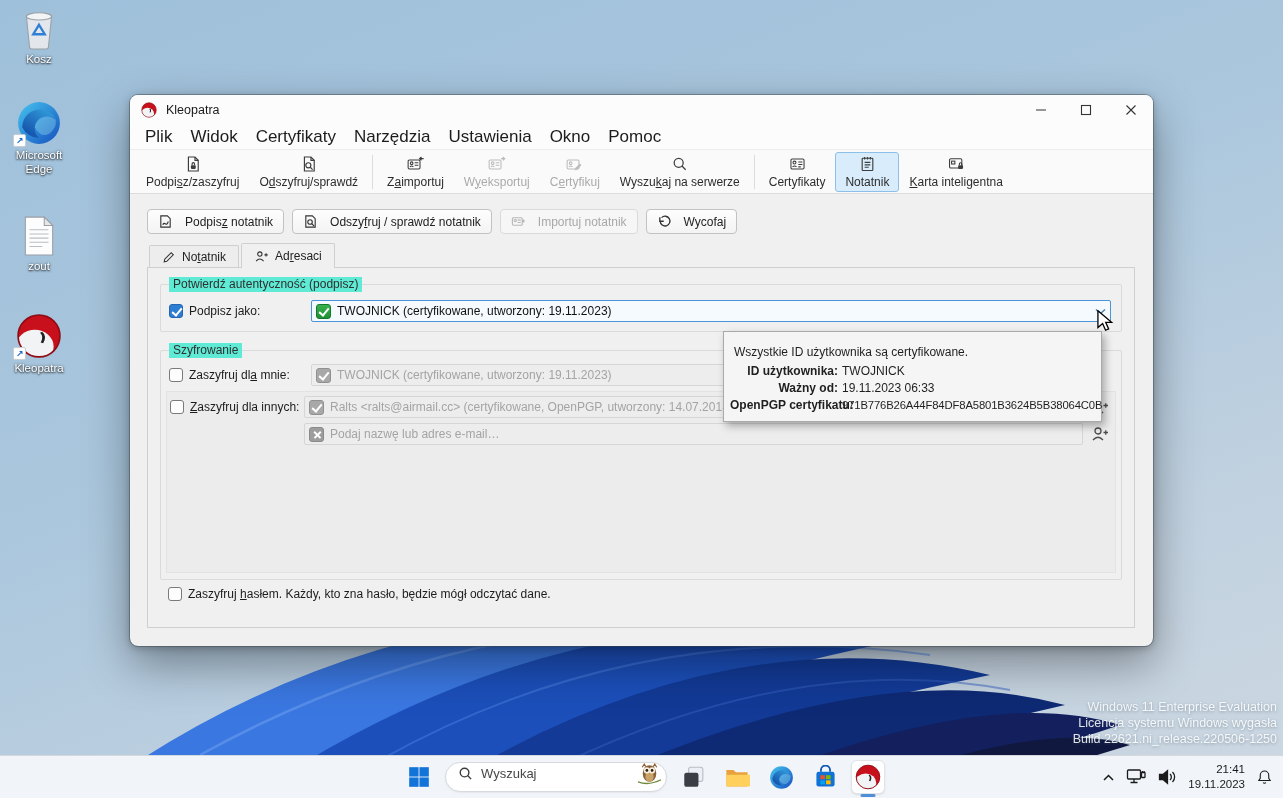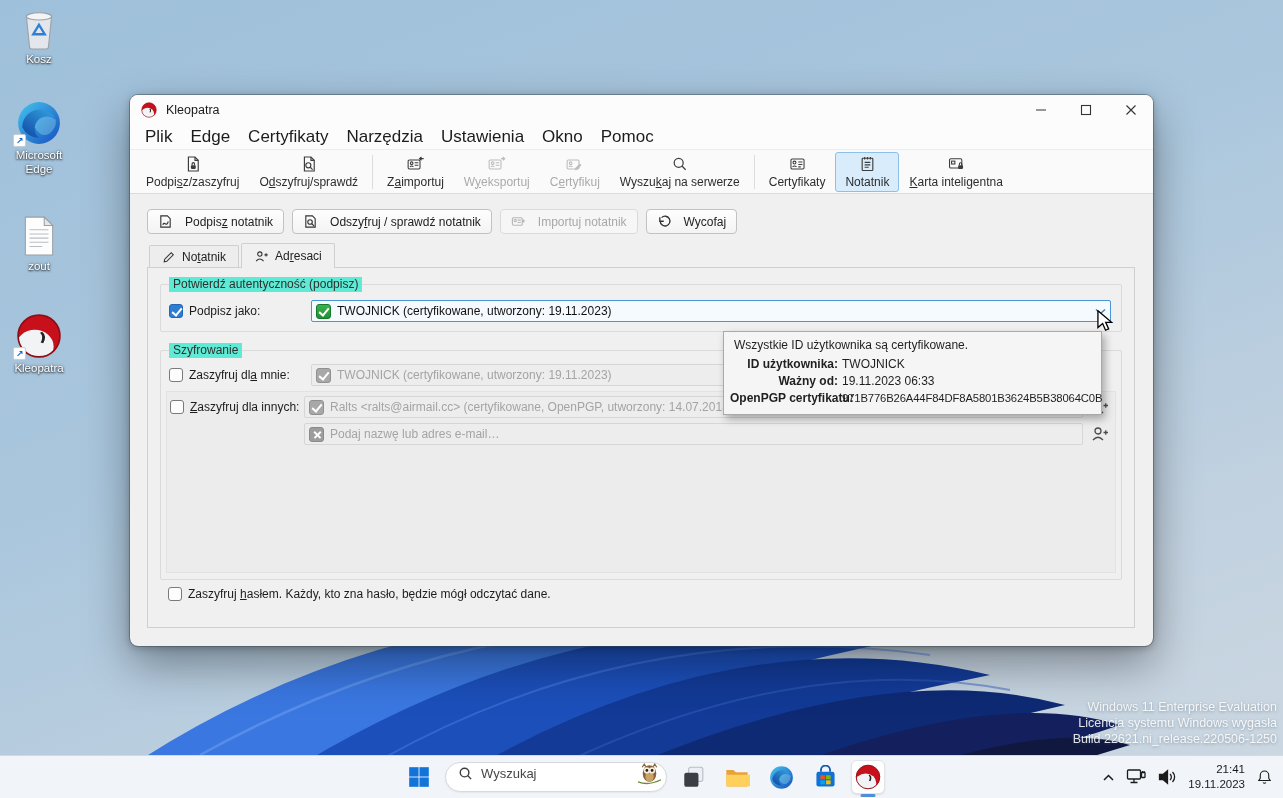--- a/index.html
+++ b/index.html
@@ -81,21 +81,21 @@
   .xbox{width:15px;height:15px;border-radius:3px;background:#9d9d9d;border:1px solid #8a8a8a;position:relative;flex:none;}
   .xbox::before,.xbox::after{content:"";position:absolute;left:2.5px;top:6px;width:9px;height:1.6px;background:#fff;}
   .xbox::before{transform:rotate(45deg);} .xbox::after{transform:rotate(-45deg);}
   .padd{width:22px;height:22px;flex:none;display:flex;align-items:center;justify-content:center;color:#4c4c4c;}
 
   .pwrow{position:absolute;left:20px;bottom:26px;display:flex;gap:6px;align-items:center;font-size:12px;color:#1c1c1c;}
 
   
   .tooltip{position:absolute;left:723px;top:331px;width:379px;background:#f5f5f5;border:1px solid #a9a9a9;
     box-shadow:3px 4px 8px rgba(0,0,0,.3);padding:4px 4px 7px 6px;font-size:12px;color:#1f1f1f;z-index:9;}
-  .tt-sum{padding:2px 2px 3px 4px;line-height:15px;}
+  .tt-sum{padding:2px 2px 3px 4px;line-height:15px;margin-top:7px;}
   .tt-row{display:grid;grid-template-columns:108px 1fr;column-gap:4px;line-height:17px;white-space:nowrap;}
   .tt-label{font-weight:bold;text-align:right;}
   .tt-fp{font-size:11.3px;letter-spacing:-.15px;}
 
   
   .cursor{position:absolute;left:1096px;top:310px;z-index:11;pointer-events:none;}
 
   
   .taskbar{position:absolute;left:0;right:0;bottom:0;height:43px;background:#f1f4f8;border-top:1px solid rgba(110,125,140,.22);z-index:6;}
   .tb-center{position:absolute;left:401px;top:0;height:100%;display:flex;align-items:center;gap:8px;}
@@ -268,21 +268,21 @@
         <span class="capbtn">
             <svg width="12" height="12" viewBox="0 0 12 12">
               <path d="M1.5,1.5 L10.5,10.5 M10.5,1.5 L1.5,10.5" stroke="#333" stroke-width="1.1"></path>
             </svg>
           </span>
       </span>
     </div>
 
     <div class="menubar">
       <span class="menuitem">Plik</span>
-      <span class="menuitem">Edge</span>
+      <span class="menuitem">Widok</span>
       <span class="menuitem">Certyfikaty</span>
       <span class="menuitem">Narzędzia</span>
       <span class="menuitem">Ustawienia</span>
       <span class="menuitem">Okno</span>
       <span class="menuitem">Pomoc</span>
     </div>
 
     <div class="toolbar">
       <div class="titem">
         <svg width="21" height="21" viewBox="0 0 22 22" fill="none" stroke="currentColor" stroke-width="1.4">

